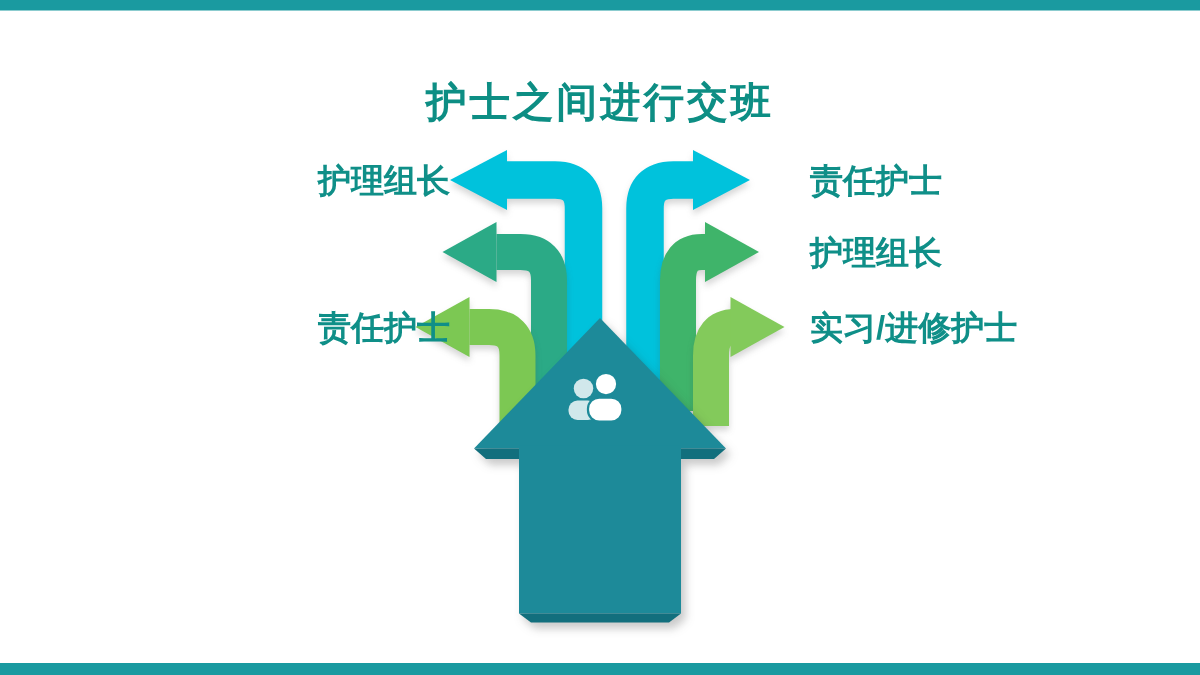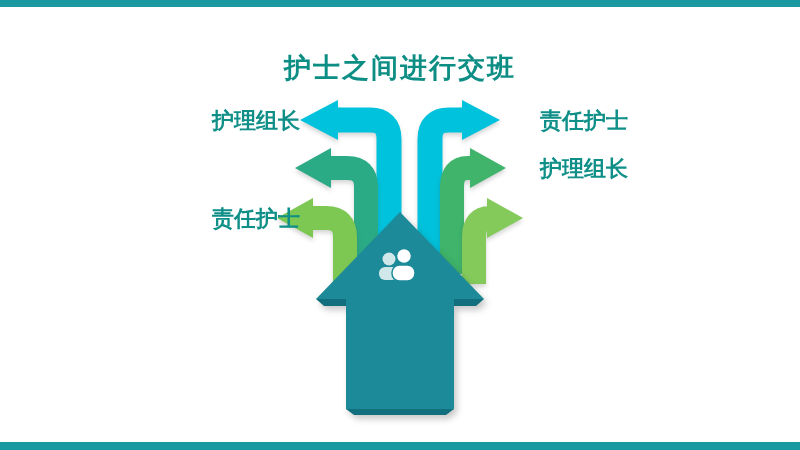--- a/index.html
+++ b/index.html
@@ -79,14 +79,15 @@
       <circle cx="404" cy="256" r="7.5" fill="var(--c-icon_fill)" stroke="var(--c-big_arrow)" stroke-width="1.5"></circle>
       <rect x="392" y="265" width="23" height="16" rx="7.5" fill="var(--c-icon_fill)" stroke="var(--c-big_arrow)" stroke-width="1.5"></rect>
     </g>
   </svg>
 
   <div class="label left row0">护理组长</div>
   <div class="label left row2">责任护士</div>
 
   <div class="label right row0">责任护士</div>
   <div class="label right row1">护理组长</div>
+  <div class="label right row2">实习/进修护士</div>
 
 </div>
 
 </body></html>

